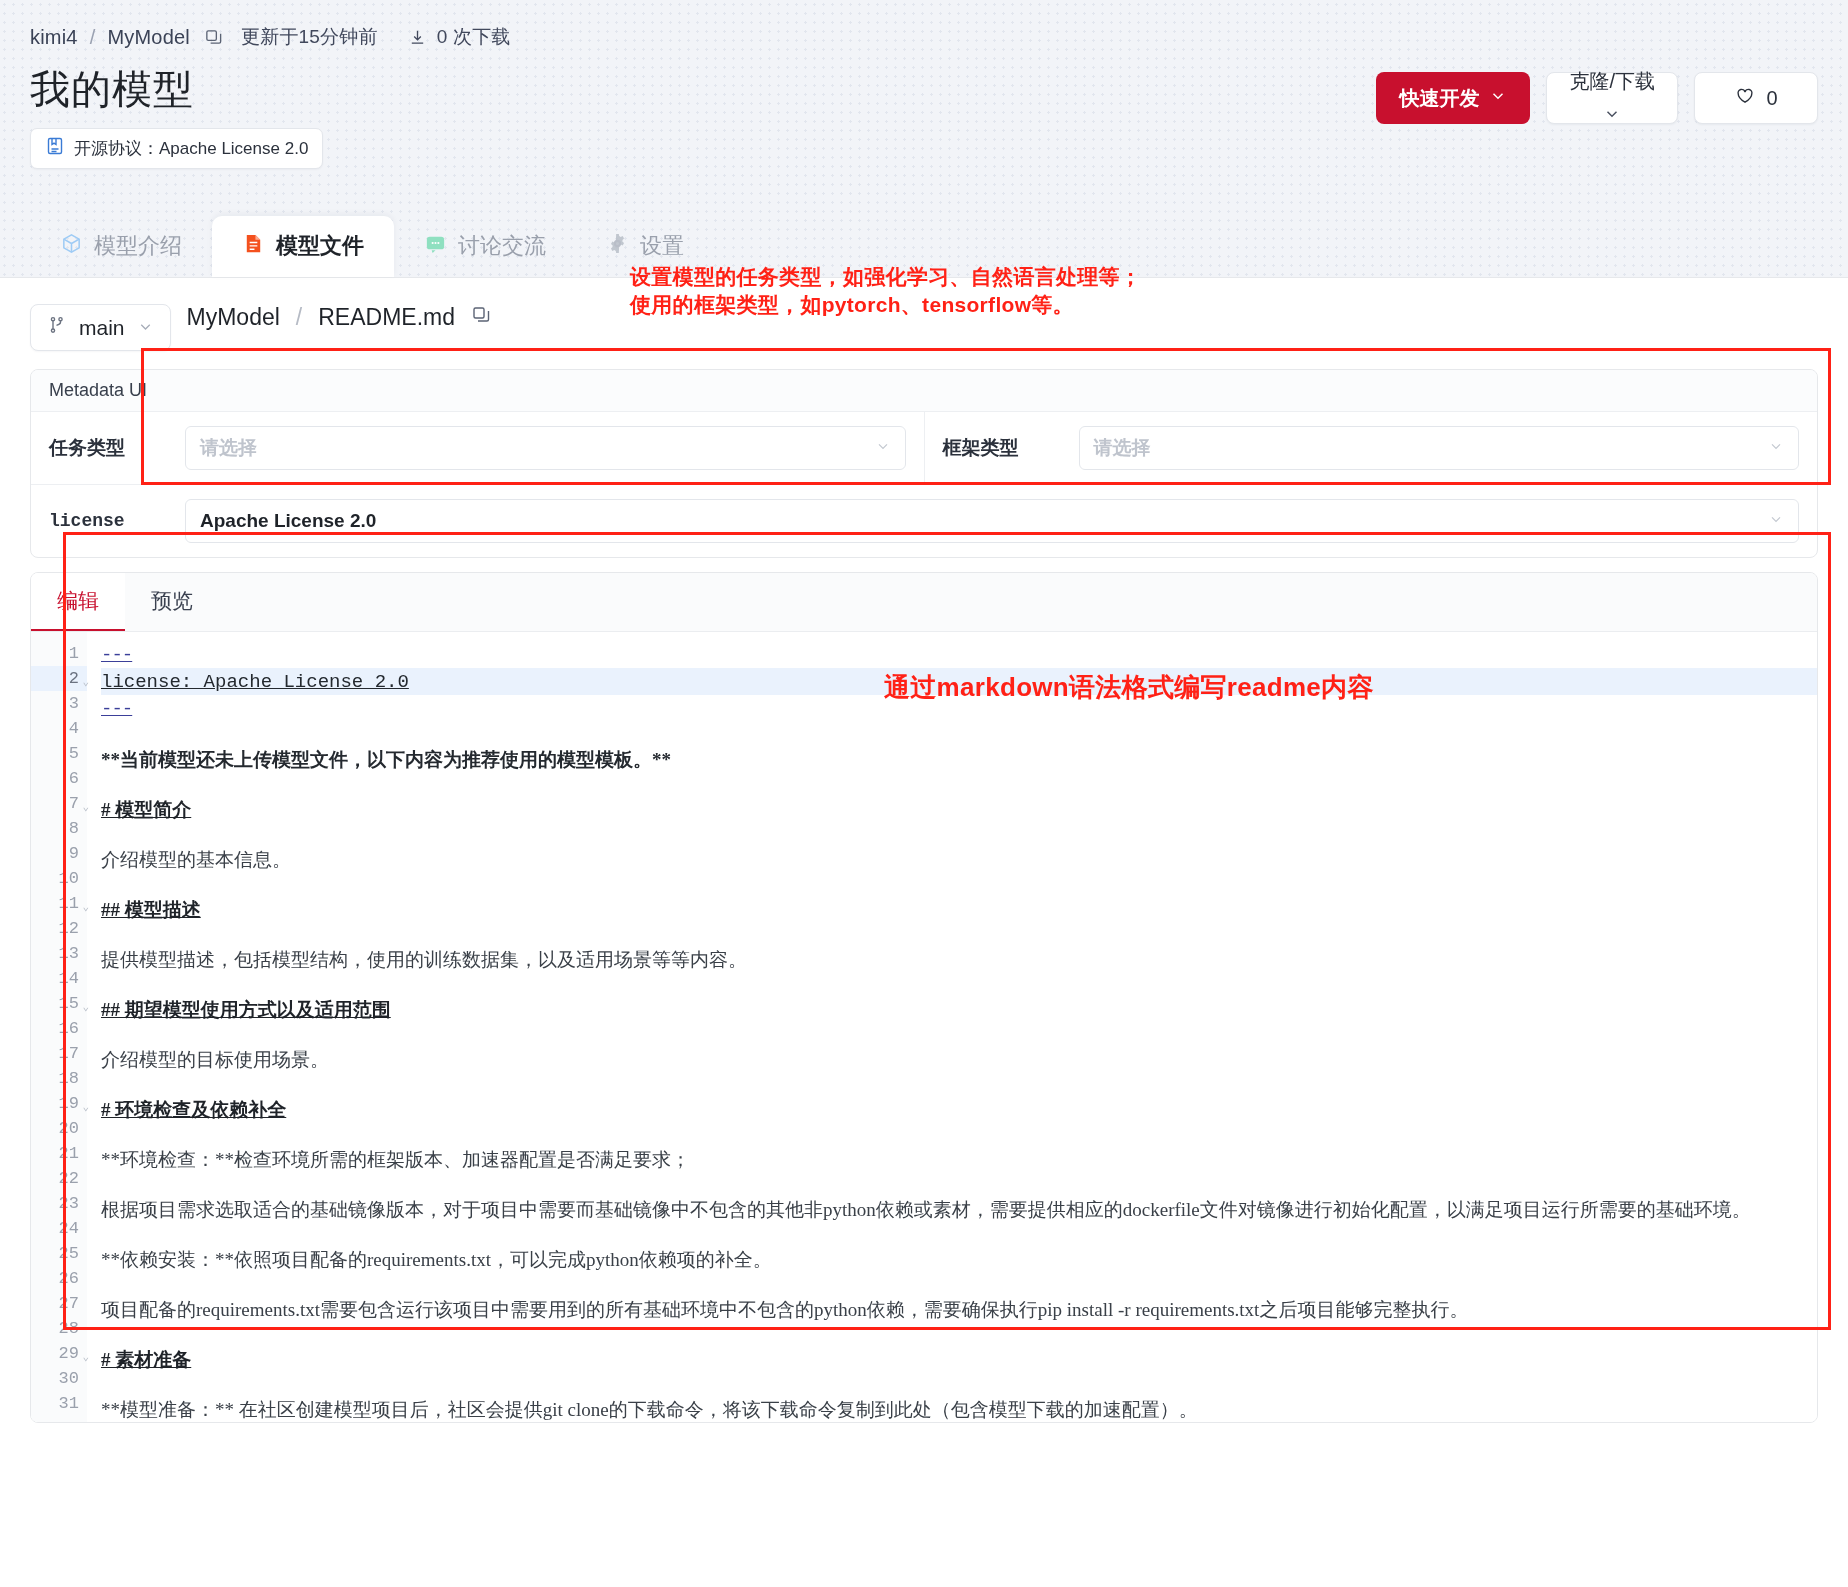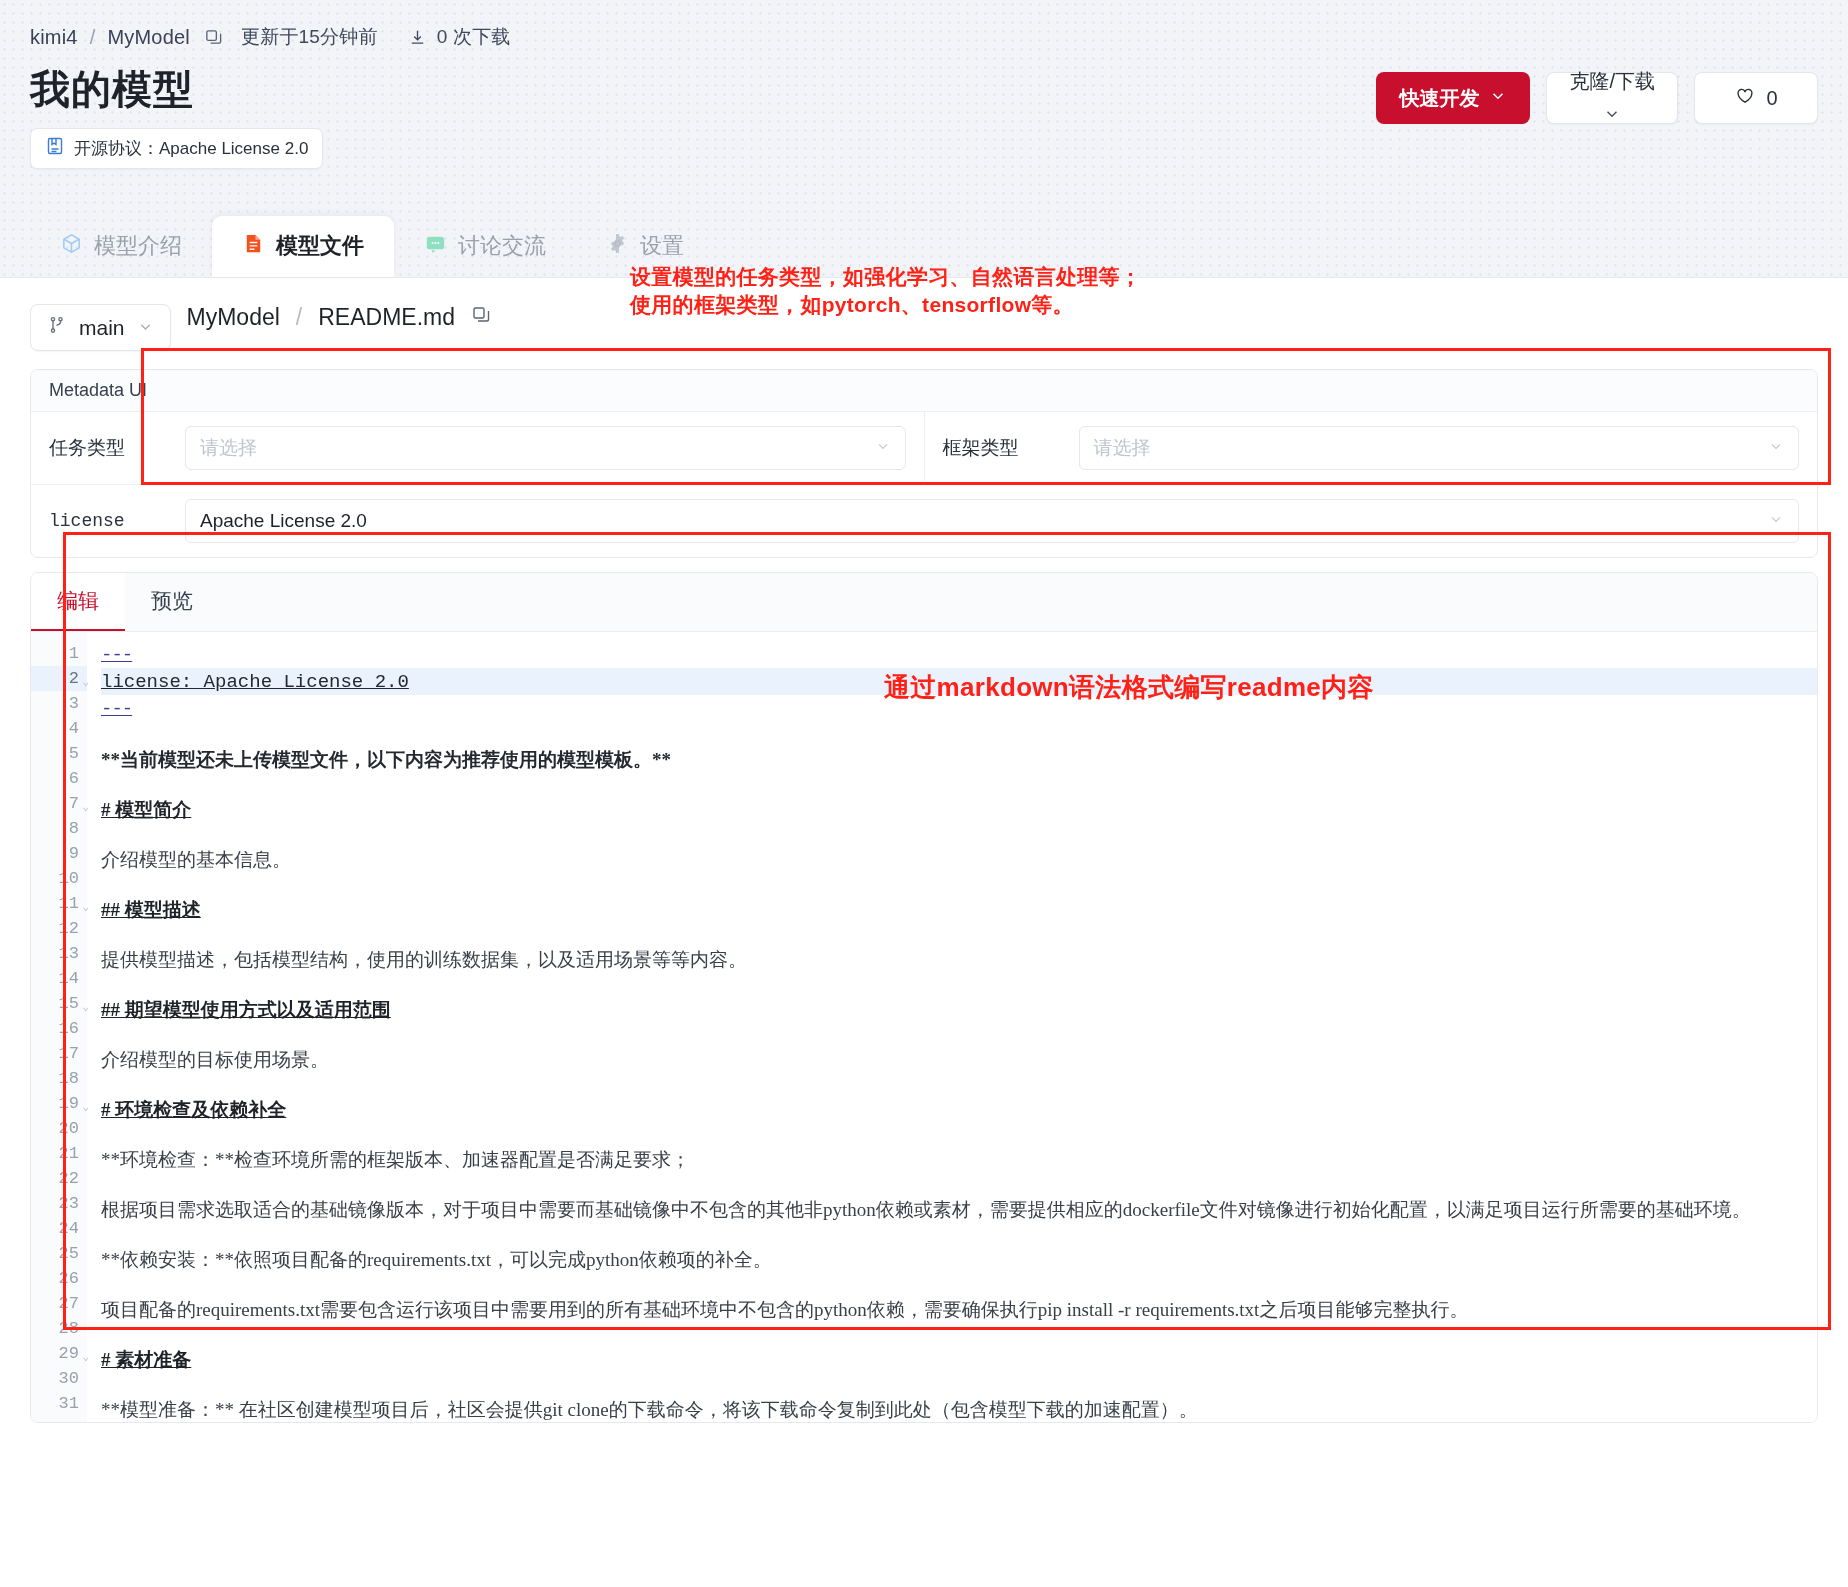--- a/index.html
+++ b/index.html
@@ -32,21 +32,21 @@
   }
   .crumbline .sep{ color:#9aa1b1; margin:0 2px;}
   .meta-txt{ font-size:19px; color:#41485c; }
   .icon-btn{ display:inline-flex; align-items:center; justify-content:center; }
 
   .title-row{
     display:flex; align-items:flex-start; justify-content:space-between;
     margin-top:14px;
   }
   h1.page-title{
-    margin:0; font-size:40px; font-weight:700; line-height:1.15;
+    margin:0; font-size:40px; font-weight:400; line-height:1.15;
     color:#1f2329; letter-spacing:1px;
   }
   .license-chip{
     display:inline-flex; align-items:center; gap:9px;
     background:#fff; border:1px solid #e3e6eb; border-radius:7px;
     padding:7px 14px; margin-top:16px;
     font-size:17px; color:#2b313c;
     box-shadow:0 1px 2px rgba(20,30,60,.04);
   }
 
@@ -93,21 +93,21 @@
 
   
   .meta-card{
     border:1px solid #e6e8eb; border-radius:8px; background:#fff;
     overflow:hidden;
   }
   .meta-head{
     padding:10px 18px; font-size:18px; color:#39404d;
     background:#fbfcfd; border-bottom:1px solid #edeff2;
   }
-  .meta-row{ display:flex; align-items:flex-end; border-bottom:1px solid #edeff2; }
+  .meta-row{ display:flex; align-items:flex-end; border-bottom:1px solid #edeff2;font-weight:bold; }
   .meta-row:last-child{ border-bottom:none; }
   .meta-half{ display:flex; align-items:center; flex:1 1 0; padding:14px 18px; gap:18px; }
   .meta-half + .meta-half{ border-left:1px solid #edeff2; }
   .meta-label{ width:118px; flex:0 0 118px; font-size:19px; color:#2b313c; }
   .meta-label.mono{ font-family:"Liberation Mono", monospace; font-size:18px; }
   .select{
     flex:1 1 auto; height:44px; border:1px solid #e3e6eb; border-radius:6px;
     background:#fff; display:flex; align-items:center; justify-content:space-between;
     padding:0 14px; font-size:19px; cursor:pointer;
   }

